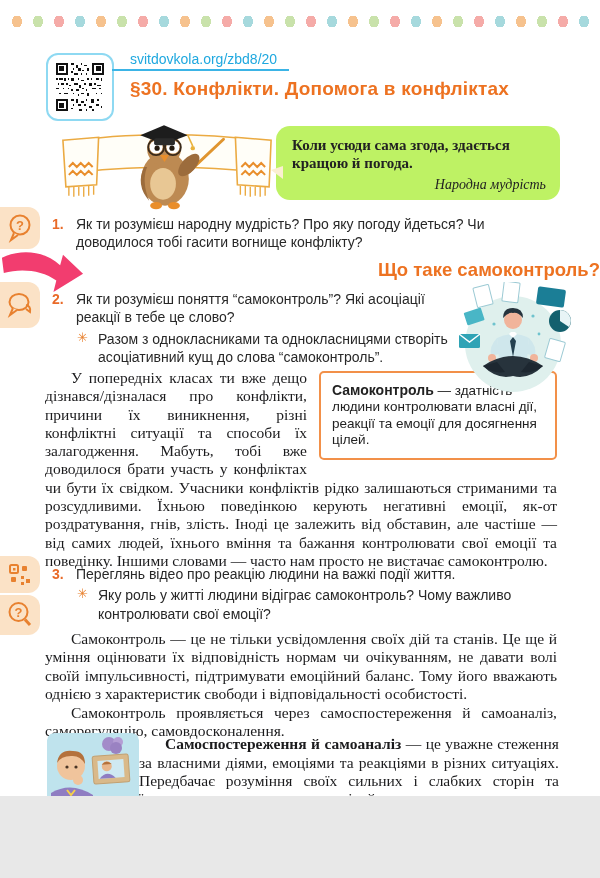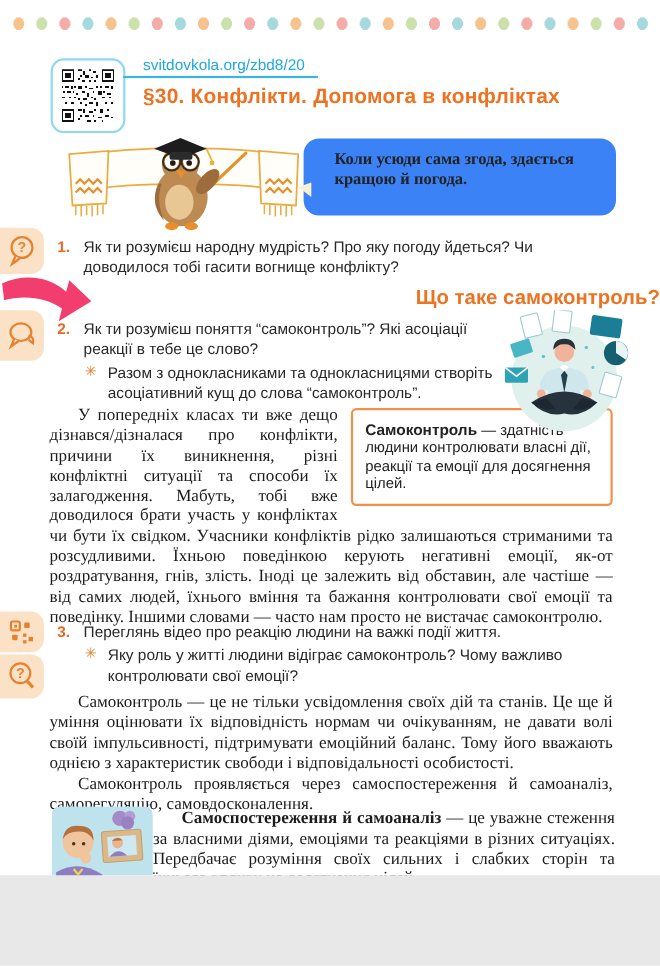--- a/index.html
+++ b/index.html
@@ -19,22 +19,22 @@
 
   
   .qr-box{position:absolute;left:46px;top:53px;width:64px;height:64px;background:#fff;
     border:2.5px solid #8ED9F2;border-radius:12px;display:flex;align-items:center;justify-content:center;}
   .blue-rule{position:absolute;left:112px;top:69px;width:177px;height:2px;background:#3BB4E6;}
   .site-link{position:absolute;left:130px;top:51px;font-size:14px;color:#1FA8DF;text-decoration:none;}
   .page-title{position:absolute;left:130px;top:78px;font-size:19px;font-weight:bold;color:#ED7221;letter-spacing:.2px;}
 
   
   .owl-wrap{position:absolute;left:53px;top:119px;}
-  .bubble{position:absolute;left:276px;top:126px;width:284px;min-height:70px;background:#3b82f6;
-    border-radius:14px;padding:10px 14px 7px 28px;box-sizing:border-box;
+  .bubble{position:absolute;left:276px;top:126px;width:284px;min-height:70px;background:#bef264;
+    border-radius:14px;padding:10px 14px 7px 16px;box-sizing:border-box;
     font-family:"Liberation Serif",serif;color:#222;}
   .bubble:before{content:"";position:absolute;left:-14px;top:40px;width:0;height:0;
     border:9px solid transparent;border-right:12px solid #FBEFD2;border-top-width:4px;}
   .quote{font-size:15px;line-height:1.22;font-weight:bold;font-weight:600;}
   .quote-attr{text-align:right;font-style:italic;font-size:14px;margin-top:4px;}
 
   
   .margin-tab{position:absolute;left:0;width:40px;background:#FBE2C6;border-radius:0 12px 12px 0;
     display:flex;align-items:center;justify-content:center;}
   .tab1{top:207px;height:42px;} .tab2{top:282px;height:46px;}
@@ -230,20 +230,21 @@
       <rect x="102" y="19" width="21" height="7" rx="2" fill="#2b2b2b"></rect>
       <line x1="136" y1="16" x2="141" y2="27" stroke="#E9B23C" stroke-width="1.6"></line>
       <circle cx="141" cy="29" r="2.2" fill="#E9B23C"></circle>
       <ellipse cx="104" cy="87" rx="6" ry="3.6" fill="#E98E2B"></ellipse>
       <ellipse cx="122" cy="87" rx="6" ry="3.6" fill="#E98E2B"></ellipse>
     </svg>
   </div>
 
   <div class="bubble">
     <div class="quote">Коли усюди сама згода, здається кращою й погода.</div>
+    <div class="quote-attr">Народна мудрість</div>
   </div>
 
   <div class="margin-tab tab1">
     <svg width="28" height="30" viewBox="0 0 28 30" class="icon-orange">
       <circle cx="14" cy="12" r="9.5"></circle>
       <path d="M8,20 L5,27 L12,22" fill="#FBE2C6"></path>
       <text x="14" y="16.5" font-size="13" text-anchor="middle">?</text>
     </svg>
   </div>
   <div class="margin-tab tab2">

